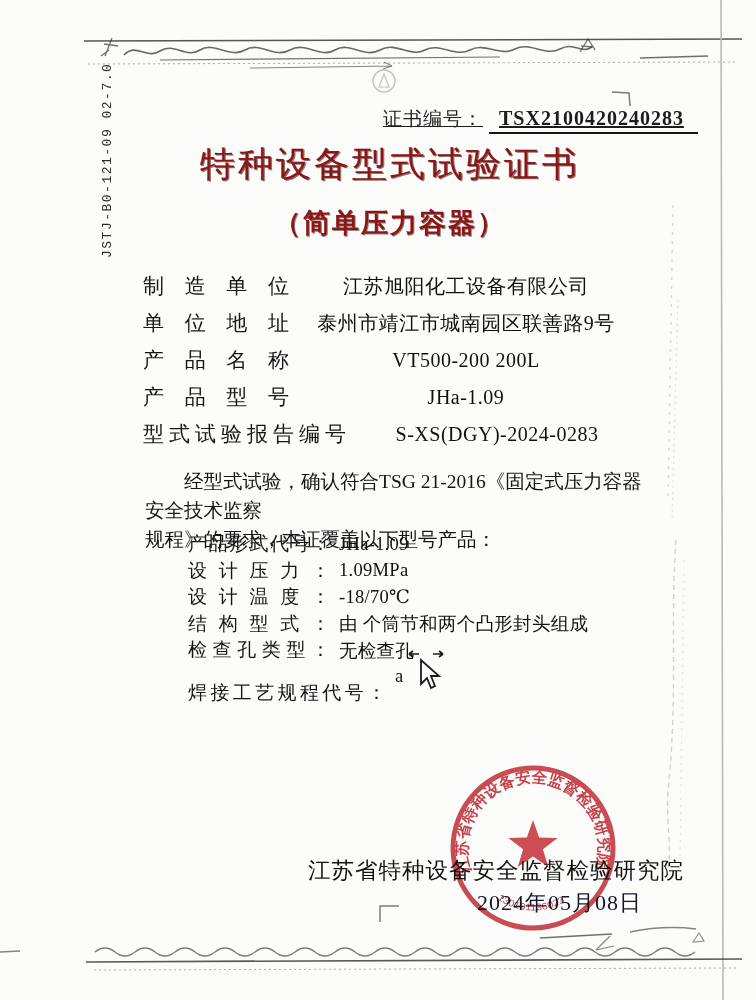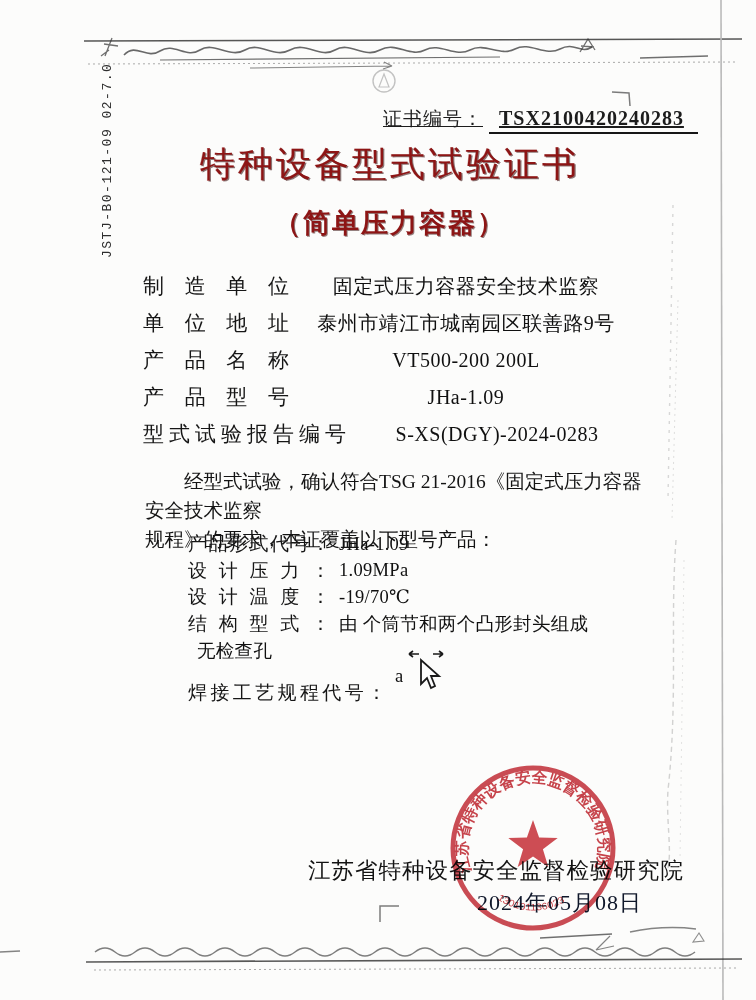--- a/index.html
+++ b/index.html
@@ -116,21 +116,21 @@
 
   <div class="title-wrap">
     <div class="doc-title">特种设备型式试验证书</div>
     <div class="doc-subtitle">（简单压力容器）</div>
   </div>
 
   <div class="fields">
 
       <div class="field-row">
         <div class="field-label">制造单位</div>
-        <div class="field-value">固定式压力容器安全技术监察</div>
+        <div class="field-value">江苏旭阳化工设备有限公司</div>
       </div>
 
       <div class="field-row">
         <div class="field-label">单位地址</div>
         <div class="field-value">泰州市靖江市城南园区联善路9号</div>
       </div>
 
       <div class="field-row">
         <div class="field-label">产品名称</div>
         <div class="field-value">VT500-200 200L</div>
@@ -160,29 +160,30 @@
       </div>
 
 
       <div class="spec-row">
         <div class="spec-label">设计压力：</div>
         <div class="spec-value">1.09MPa</div>
       </div>
 
       <div class="spec-row">
         <div class="spec-label">设计温度：</div>
-        <div class="spec-value">-19/70℃</div>
+        <div class="spec-value">-18/70℃</div>
       </div>
 
       <div class="spec-row">
         <div class="spec-label">结构型式：</div>
         <div class="spec-value">由 个筒节和两个凸形封头组成</div>
       </div>
 
       <div class="spec-row">
+        <div class="spec-label">检查孔类型：</div>
         <div class="spec-value">无检查孔</div>
       </div>
 
       <div class="spec-row">
         <div class="spec-label">焊接工艺规程代号：</div>
         <div class="spec-value">a</div>
       </div>
     </div>
 
   <svg class="cursor-artifact" viewBox="0 0 40 48">

